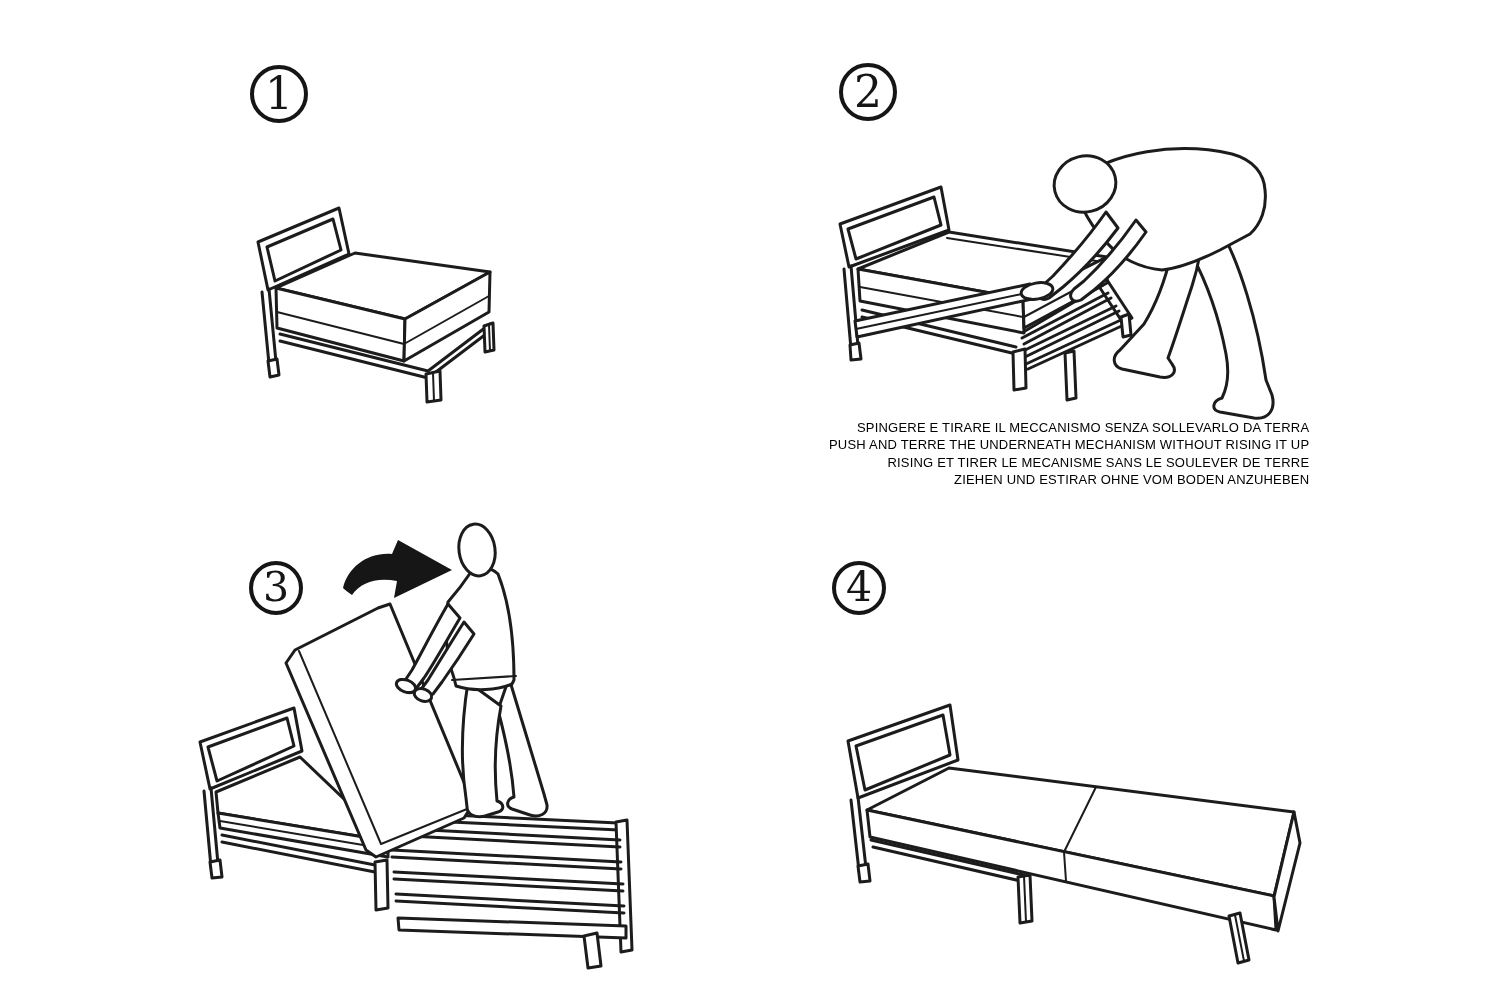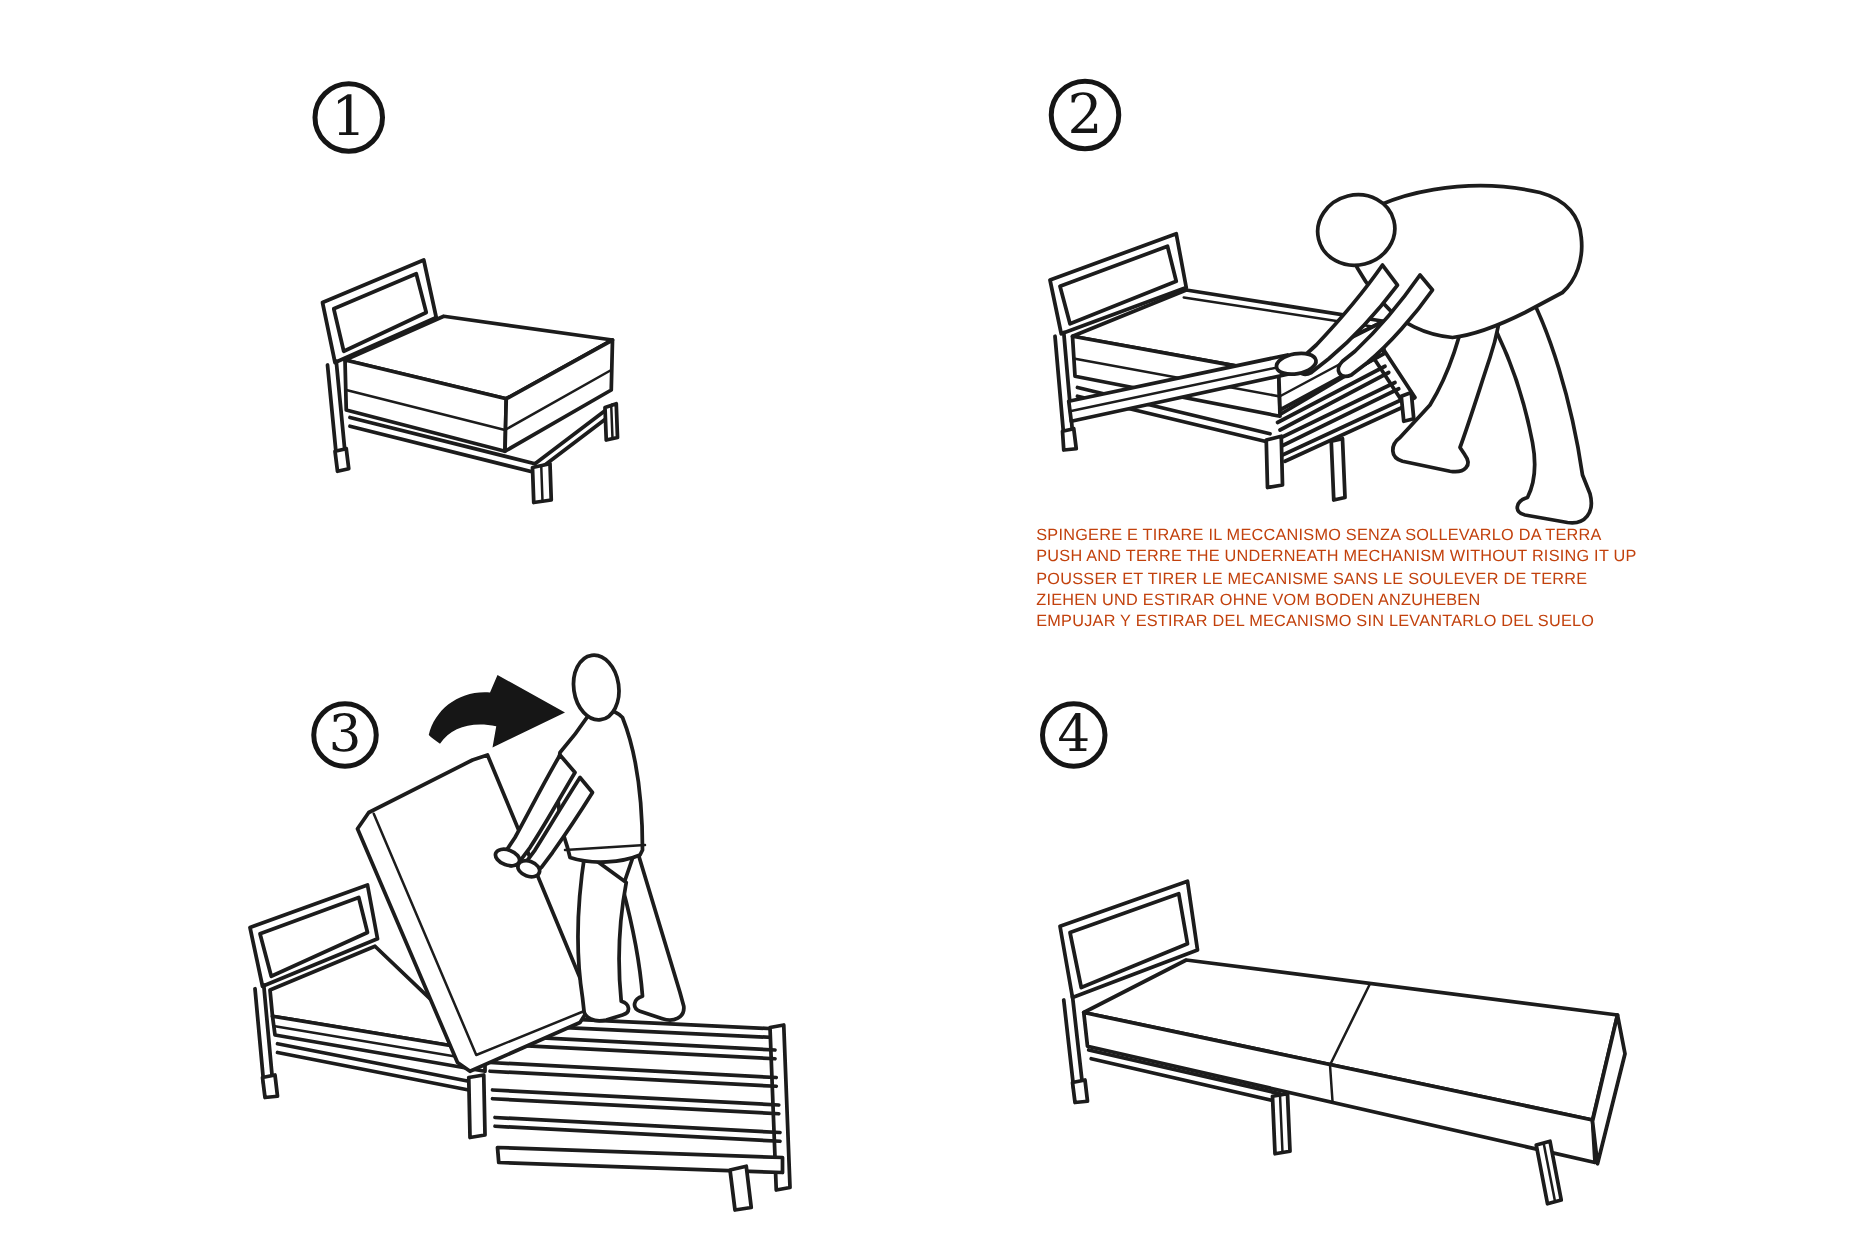--- a/index.html
+++ b/index.html
@@ -3,22 +3,22 @@
 <meta charset="utf-8">
 <style>
   html,body{margin:0;padding:0;background:#ffffff;}
   #sheet{position:relative;width:1500px;height:1000px;background:#ffffff;overflow:hidden;
          font-family:"Liberation Sans",sans-serif;}
   .abs{position:absolute;}
   .badge{position:absolute;border:4px solid #151515;border-radius:50%;
          display:flex;align-items:center;justify-content:center;
          font-family:"DejaVu Serif",serif;color:#151515;background:#fff;box-sizing:border-box;}
   .badge span{transform:translateY(-1px);}
-  .caption{position:absolute;color:#c2410c;font-size:13px;line-height:17.3px;
-           letter-spacing:0.2px;white-space:nowrap;font-family:"Liberation Sans",sans-serif;}
+  .caption{position:absolute;color:#000000;font-size:13px;line-height:17.3px;
+           letter-spacing:0.2px;white-space:nowrap;font-family:"Liberation Sans",sans-serif;text-align:right;}
   
   .s{stroke:#1c1c1c;stroke-width:3;fill:none;stroke-linejoin:round;stroke-linecap:round;}
   .w{stroke:#1c1c1c;stroke-width:3;fill:#ffffff;stroke-linejoin:round;stroke-linecap:round;}
   .t{stroke:#1c1c1c;stroke-width:2;fill:none;stroke-linejoin:round;stroke-linecap:round;}
   .blk{fill:#161616;stroke:none;}
 </style>
 </head>
 <body>
 
 <div id="sheet">
@@ -93,23 +93,22 @@
                         C292,135 312,112 326,92 Z"></path>
       <path class="w" d="M286,72 C270,95 250,118 233,136 L222,146 C214,154 220,163 229,158 L243,147
                         C262,131 283,108 298,88 Z"></path>
       <ellipse class="w" cx="217" cy="151" rx="16" ry="8" transform="rotate(-10 217 151)"></ellipse>
     </g>
   </svg>
 
   <div class="caption" style="left:829px;top:419px;">
     <div>SPINGERE E TIRARE IL MECCANISMO SENZA SOLLEVARLO DA TERRA</div>
     <div>PUSH AND TERRE THE UNDERNEATH MECHANISM WITHOUT RISING IT UP</div>
-    <div>POUSSER ET TIRER LE MECANISME SANS LE SOULEVER DE TERRE</div>
+    <div>RISING ET TIRER LE MECANISME SANS LE SOULEVER DE TERRE</div>
     <div>ZIEHEN UND ESTIRAR OHNE VOM BODEN ANZUHEBEN</div>
-    <div>EMPUJAR Y ESTIRAR DEL MECANISMO SIN LEVANTARLO DEL SUELO</div>
   </div>
 
   <div class="badge" style="left:249px;top:561px;width:54px;height:54px;font-size:41px;">
     <span>3</span>
   </div>
 
   <svg class="abs" style="left:180px;top:510px;" width="480" height="460" viewBox="0 0 480 460">
     <g>
       <path class="w" d="M20,232 L114,198 L122,241 L30,279 Z"></path>
       <path class="w" d="M28,237 L107,208 L114,236 L37,271 Z"></path>

